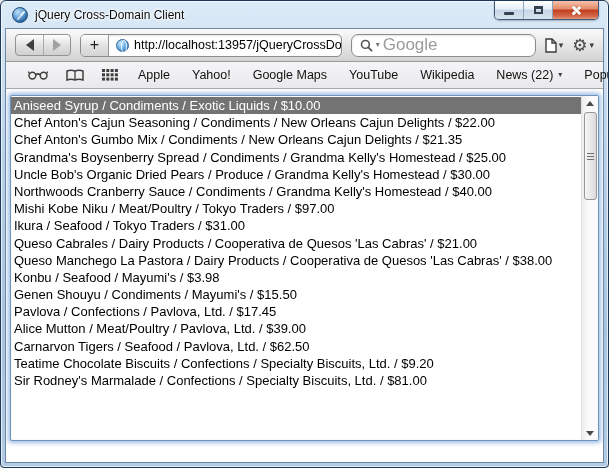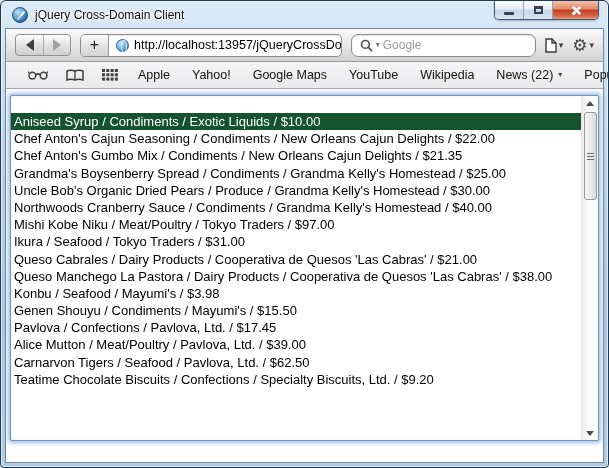--- a/index.html
+++ b/index.html
@@ -73,21 +73,21 @@
     border:1px solid #2e6296; position:relative; }
   .globe::after { content:""; position:absolute; left:3.5px; top:0; width:4px; height:11px;
     border:1px solid rgba(255,255,255,.85); border-radius:50%; }
 
   .search-field { flex:0 0 185px; height:23px; border:1px solid #8d8d8d; border-radius:7px;
     background:#fff; display:flex; align-items:center; gap:3px; padding:0 8px;
     box-shadow:inset 0 1px 2px rgba(0,0,0,.12); }
   .mag { flex:0 0 auto; display:flex; align-items:center; }
   .mag svg { display:block; }
   .mini-arrow { font-size:8px; color:#777; line-height:1; }
-  .search-placeholder { font-size:12px; color:#9b9b9b; }
+  .search-placeholder { font-size:17px; color:#9b9b9b; }
 
   .tool-icon-btn { display:flex; align-items:center; gap:2px; color:#3a3a3a; flex:0 0 auto; }
   .page-svg { display:block; }
   .gear { font-size:17px; line-height:1; color:#474747; }
   .dd { font-size:9px; color:#3c3c3c; line-height:1; }
 
   
   .bookmarks { height:27px; flex:0 0 auto;
     background:linear-gradient(#f5f5f7, #e9e9ec);
     border-bottom:1px solid #a8a8a8;
@@ -98,21 +98,21 @@
 
   
   .content { position:relative; flex:1 1 auto; background:#fff; }
   .listbox { position:absolute; left:4px; right:4px; top:6px; bottom:21px;
     border:1px solid #6f94bd; border-radius:2px; background:#fff;
     box-shadow:0 0 4px 2px rgba(125,170,220,.75), inset 0 0 1px rgba(125,170,220,.5);
     display:flex; overflow:hidden; }
   .list-items { flex:1 1 auto; overflow:hidden; padding-top:1px; }
   .list-row { height:17.2px; line-height:17.2px; padding-left:3px;
     font-size:13px; color:#000; white-space:nowrap; overflow:hidden; }
-  .list-row.selected { background:#14532d; color:#fff;margin-top:16px; }
+  .list-row.selected { background:#737373; color:#fff; }
 
   
   .scrollbar { flex:0 0 17px; display:flex; flex-direction:column; align-items:center;
     background:linear-gradient(90deg, #ededed, #fbfbfb 40%); border-left:1px solid #e3e3e3; }
   .sb-arrow { height:14px; display:flex; align-items:center; justify-content:center; width:100%; }
   .tri-up { width:0; height:0; border:4px solid transparent; border-top:none;
     border-bottom:5px solid #4a4a4a; }
   .tri-down { width:0; height:0; border:4px solid transparent; border-bottom:none;
     border-top:5px solid #4a4a4a; }
   .sb-thumb { width:13px; height:88px; margin-top:2px; border:1px solid #979797; border-radius:3px;
@@ -330,20 +330,23 @@
             </div>
 
             <div class="list-row">
               <span>Carnarvon Tigers / Seafood / Pavlova, Ltd. / $62.50</span>
             </div>
 
             <div class="list-row">
               <span>Teatime Chocolate Biscuits / Confections / Specialty Biscuits, Ltd. / $9.20</span>
             </div>
 
+            <div class="list-row">
+              <span>Sir Rodney's Marmalade / Confections / Specialty Biscuits, Ltd. / $81.00</span>
+            </div>
           </div>
         <div class="scrollbar">
           <div class="sb-arrow">
             <span class="tri-up"></span>
           </div>
           <div class="sb-thumb">
             <span class="grip"></span>
           </div>
           <div class="sb-spacer"></div>
           <div class="sb-arrow">

